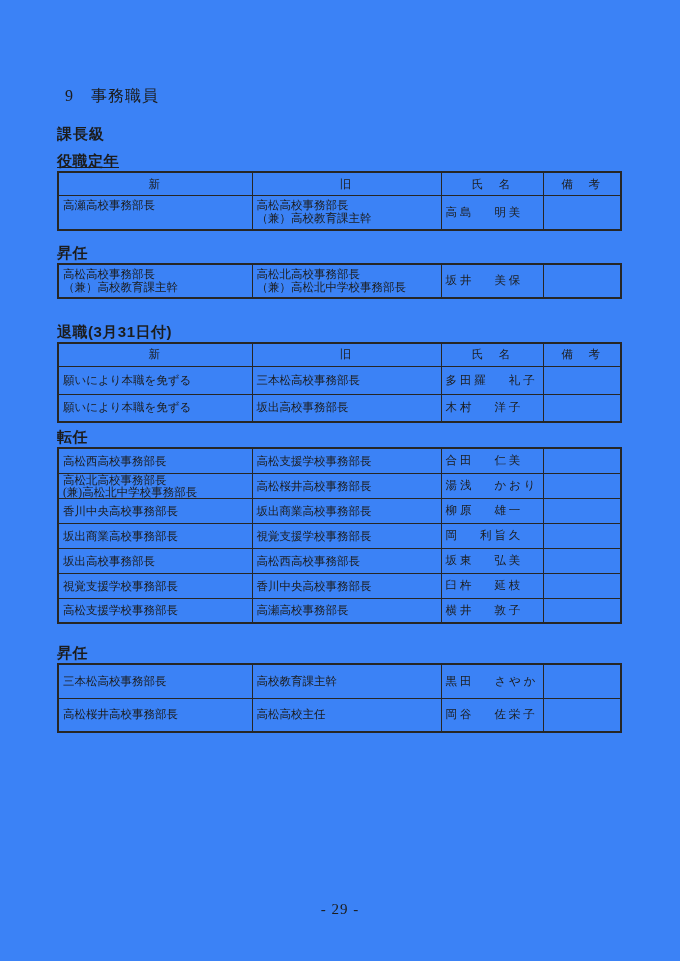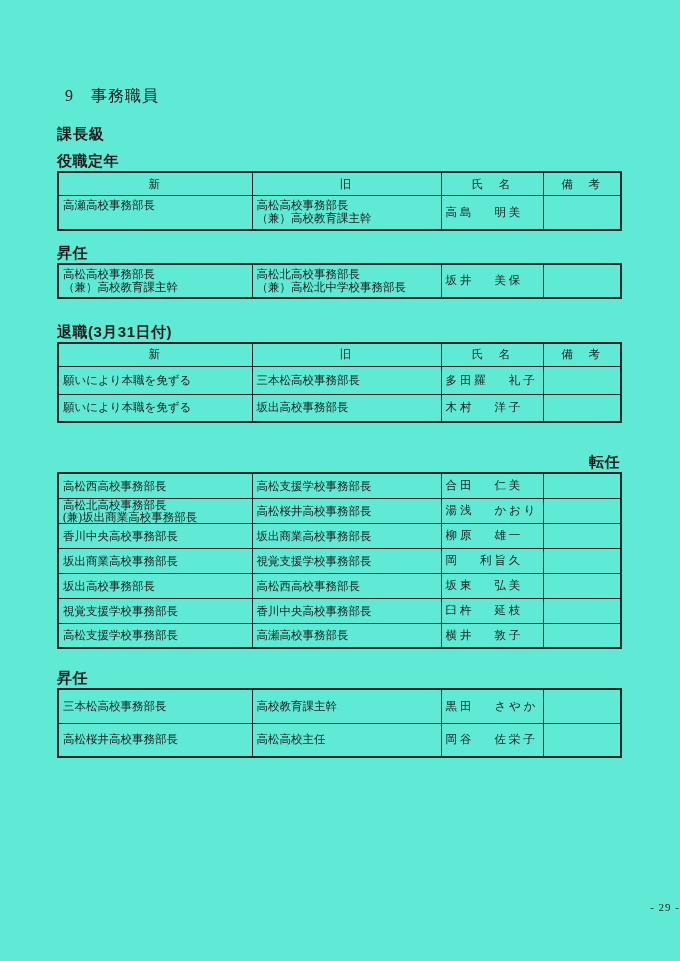--- a/index.html
+++ b/index.html
@@ -6,21 +6,21 @@
   body {
     width: 680px; height: 961px;
     background: #ffffff;
     font-family: "Liberation Serif", "DejaVu Serif", serif;
     color: #1c1c1c;
     -webkit-font-smoothing: antialiased;
   }
   .page {
     position: relative;
     width: 680px; height: 961px;
-    background: #5eead4;
+    background: #3b82f6;
     overflow: hidden;
   }
   .content {
     position: absolute;
     left: 57px; top: 86px;
     width: 563px;
   }
   .doc-title {
     font-size: 16px;
     line-height: 20px;
@@ -72,34 +72,34 @@
   td.c-rem { vertical-align: middle; }
   .t-tall tr.data { height: 34px; }
   .t-med  tr.data { height: 28px; }
   .t-compact tr.data { height: 25px; font-family: Liberation Serif, serif; }
   .t-compact td.c-new, .t-compact td.c-old { line-height: 12px; }
   .t-top td.c-new, .t-top td.c-old { vertical-align: top; padding-top: 3px; }
   .page-number {
     position: absolute;
     left: 0; top: 901px;
     width: 680px;
-    text-align: right;
-    font-size: 11px;
+    text-align: center;
+    font-size: 15px;
     letter-spacing: 1px;
   }
 </style>
 </head>
 <body>
 
 <div class="page">
   <div class="content">
     <div class="doc-title">9　事務職員</div>
     <div id="sections">
         <div class="rank-heading" style="margin-top: 18px;">課長級</div>
-        <div class="sub-label" style="margin-top: 8px;">役職定年</div>
+        <div class="sub-label" style="margin-top: 8px; text-decoration: underline;">役職定年</div>
         <table class="personnel t-tall t-top">
           <colgroup>
             <col style="width: 194px;">
             <col style="width: 189px;">
             <col style="width: 102px;">
             <col style="width: 78px;">
           </colgroup>
           <thead>
             <tr>
               <th>新</th>
@@ -177,21 +177,21 @@
                 <div class="line">願いにより本職を免ずる</div>
               </td>
               <td class="c-old">
                 <div class="line">坂出高校事務部長</div>
               </td>
               <td class="c-name">木 村　　洋 子</td>
               <td class="c-rem"></td>
             </tr>
           </tbody>
         </table>
-        <div class="sub-label" style="margin-top: 30px; text-align: right;">転任</div>
+        <div class="sub-label" style="margin-top: 5px;">転任</div>
         <table class="personnel t-compact">
           <colgroup>
             <col style="width: 194px;">
             <col style="width: 189px;">
             <col style="width: 102px;">
             <col style="width: 78px;">
           </colgroup>
           <tbody>
             <tr class="data">
               <td class="c-new">
@@ -199,21 +199,21 @@
               </td>
               <td class="c-old">
                 <div class="line">高松支援学校事務部長</div>
               </td>
               <td class="c-name">合 田　　仁 美</td>
               <td class="c-rem"></td>
             </tr>
             <tr class="data">
               <td class="c-new">
                 <div class="line">高松北高校事務部長</div>
-                <div class="line">(兼)坂出商業高校事務部長</div>
+                <div class="line">(兼)高松北中学校事務部長</div>
               </td>
               <td class="c-old">
                 <div class="line">高松桜井高校事務部長</div>
               </td>
               <td class="c-name">湯 浅　　か お り</td>
               <td class="c-rem"></td>
             </tr>
             <tr class="data">
               <td class="c-new">
                 <div class="line">香川中央高校事務部長</div>

